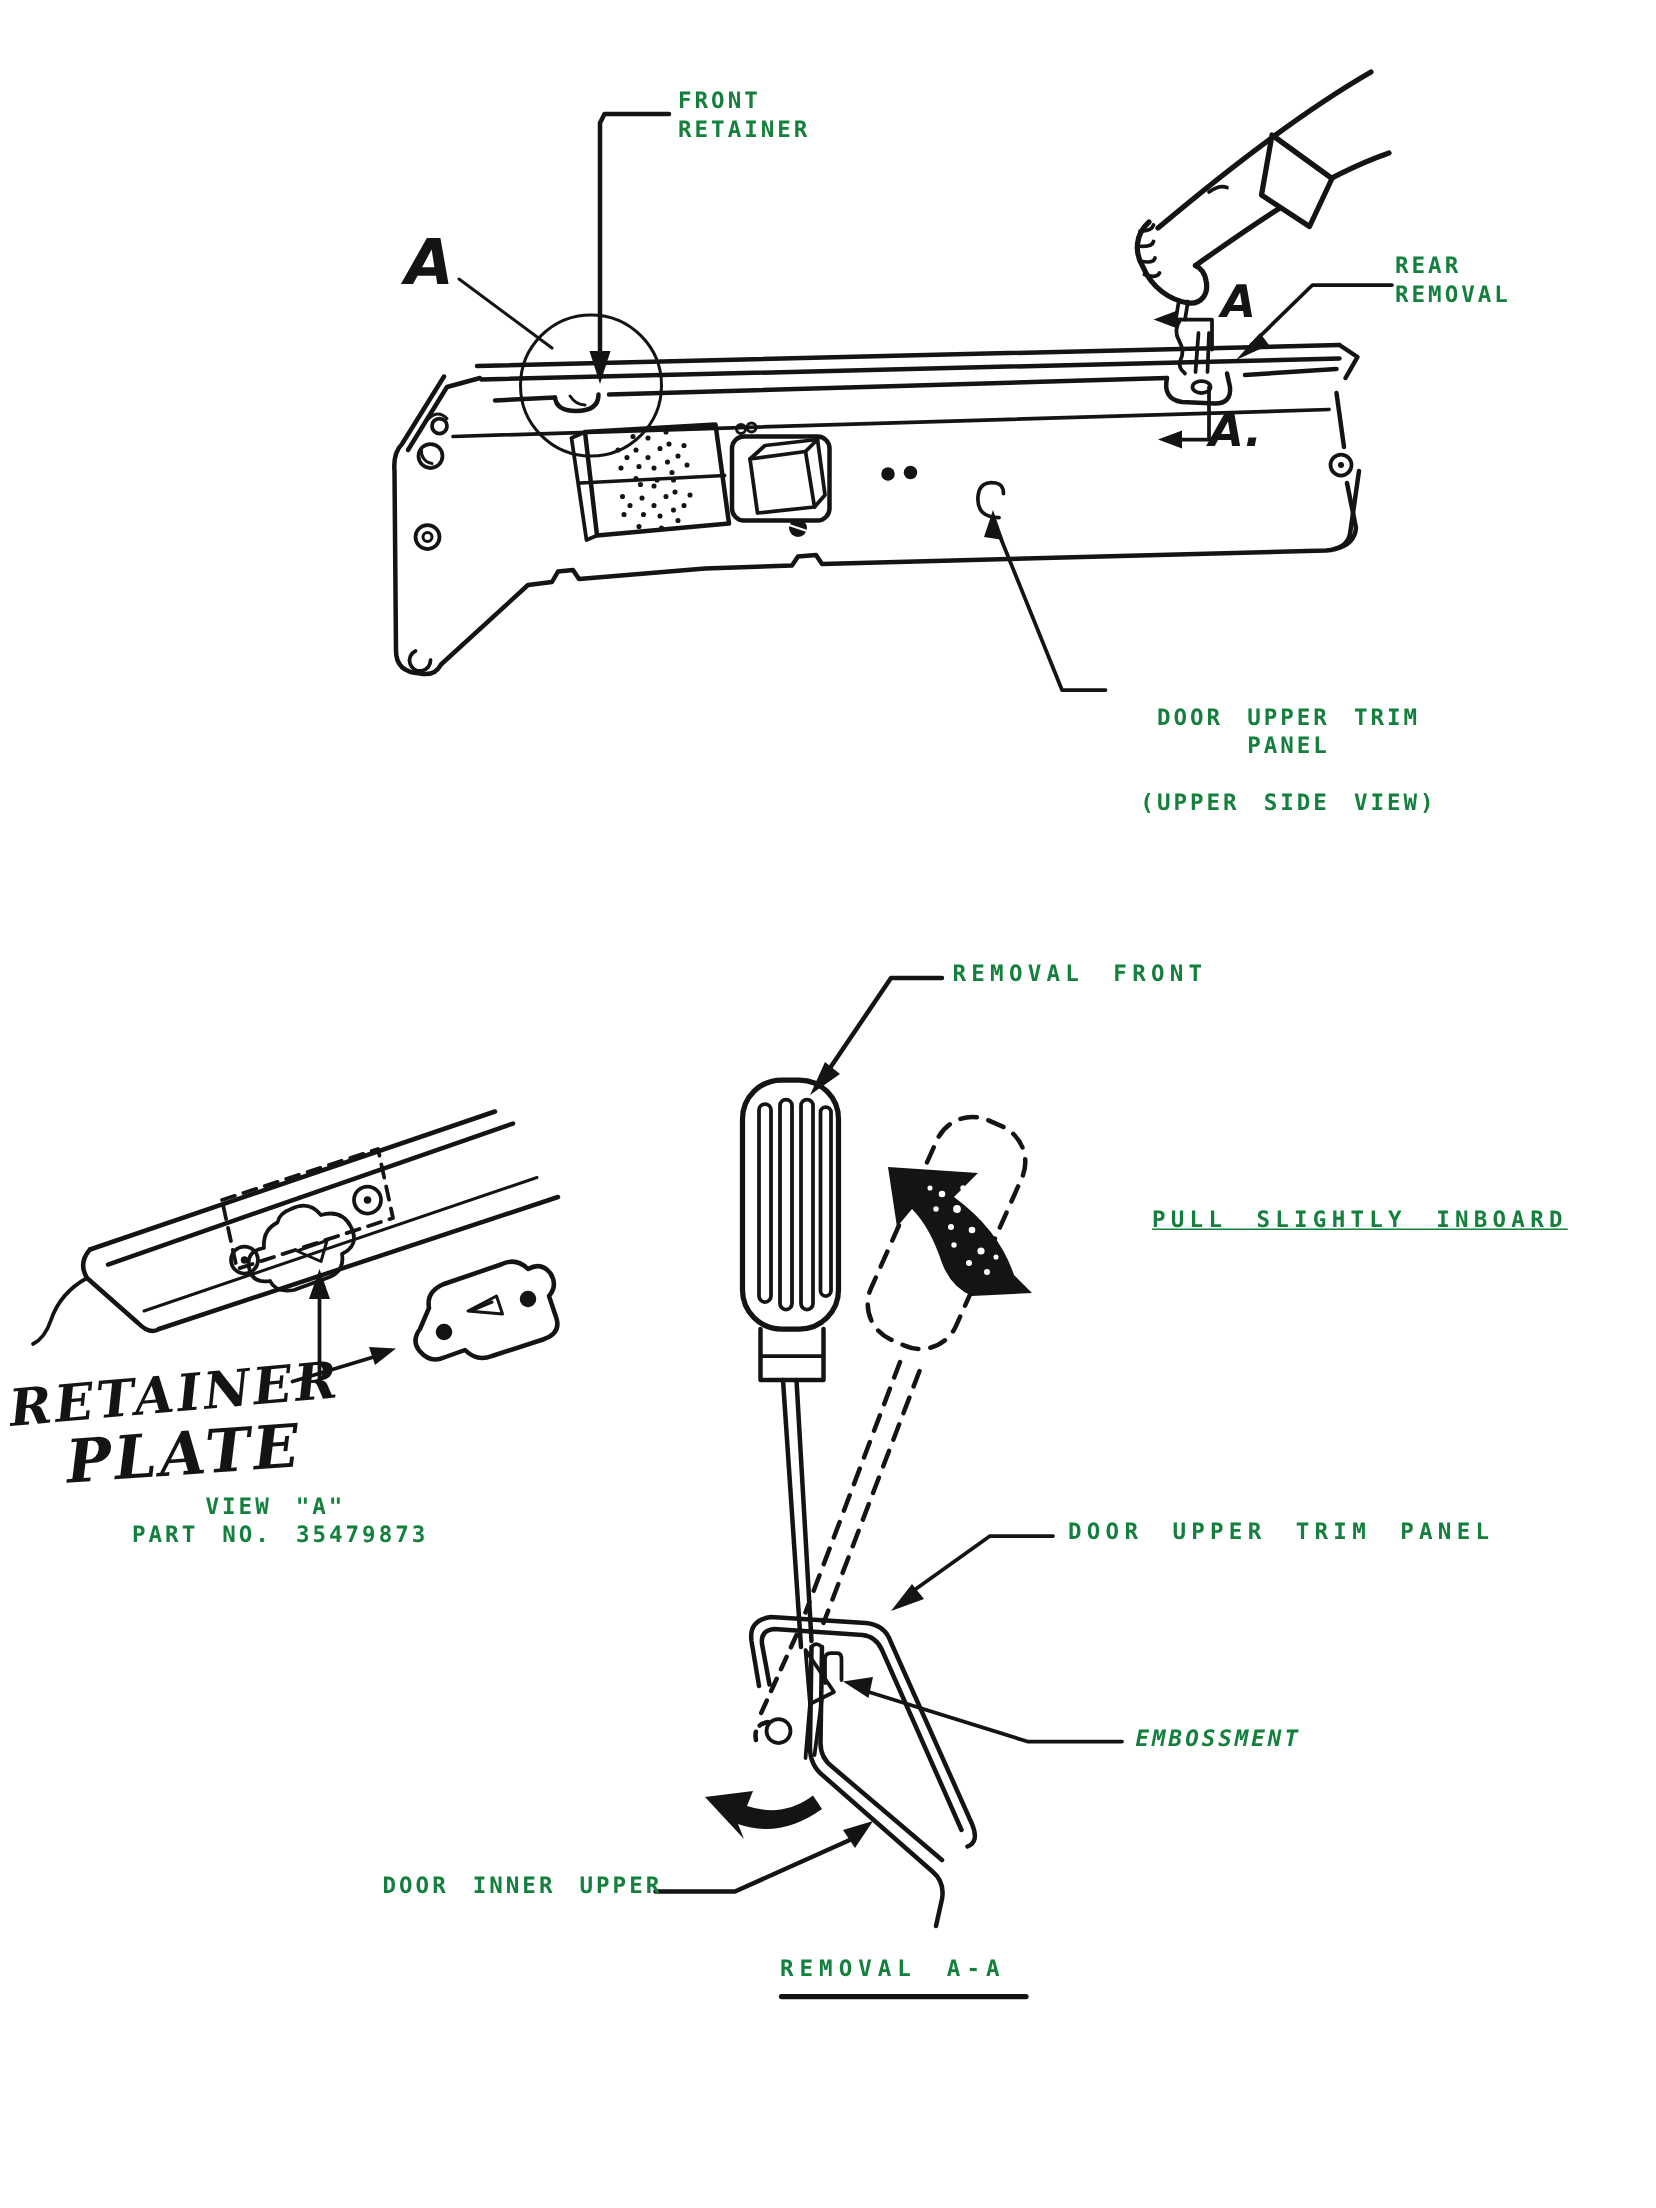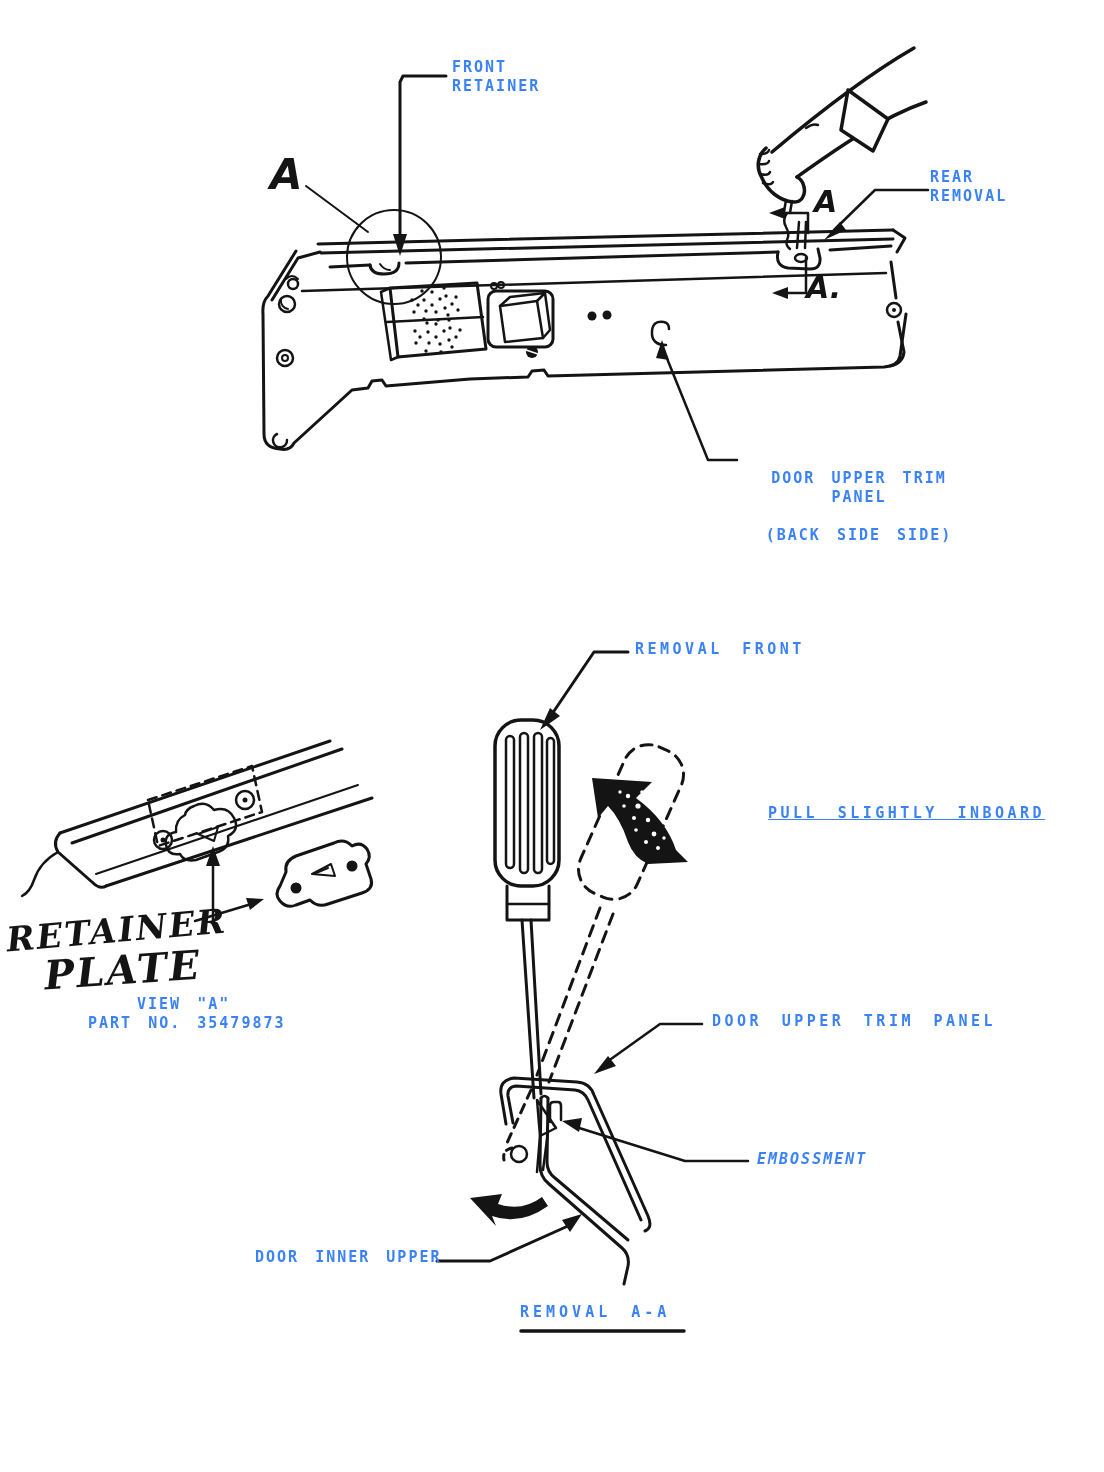--- a/index.html
+++ b/index.html
@@ -1,20 +1,20 @@
 <!DOCTYPE html>
 <html><head>
 <meta charset="utf-8">
 <style>
   html,body{margin:0;padding:0;background:#fff;}
   #page{position:relative;width:1104px;height:1472px;background:#ffffff;overflow:hidden;
         font-family:"DejaVu Sans Mono",monospace;color:#141414;}
   svg{position:absolute;left:0;top:0;}
   .lbl{position:absolute;font-weight:bold;font-size:15px;letter-spacing:2px;word-spacing:5px;
-       line-height:19px;white-space:pre-line;color:#3b82f6;}
+       line-height:19px;white-space:pre-line;color:#15803d;}
   .wide{letter-spacing:3.5px;word-spacing:7px;}
   .marker{position:absolute;font-family:"DejaVu Sans",sans-serif;font-style:italic;
           font-weight:bold;color:#141414;}
   .script{position:absolute;font-family:"DejaVu Serif",serif;font-style:italic;
           font-weight:bold;color:#141414;letter-spacing:2px;}
   .center{text-align:center;}
   .cap-line{display:block;}
 </style>
 </head>
 <body>
@@ -283,21 +283,21 @@
 REMOVAL</div>
 
   <div class="marker" style="left:270px;top:150px;font-size:42px;">A</div>
 
   <div class="marker" style="left:814px;top:184px;font-size:30px;">A</div>
 
   <div class="marker" style="left:806px;top:270px;font-size:30px;">A.</div>
 
   <div class="lbl center" style="left:744px;top:450px;width:230px;">
     <span class="cap-line">DOOR UPPER TRIM PANEL</span>
-    <span class="cap-line">(BACK SIDE SIDE)</span>
+    <span class="cap-line">(UPPER SIDE VIEW)</span>
   </div>
 
 
   <div class="script" style="left:6px;top:910px;font-size:34px;transform:rotate(-5deg);">RETAINER</div>
 
   <div class="script" style="left:44px;top:946px;font-size:40px;transform:rotate(-4deg);">PLATE</div>
 
   <div class="lbl" style="left:137px;top:995px;">VIEW "A"</div>
 
   <div class="lbl" style="left:88px;top:1014px;">PART NO. 35479873</div>

